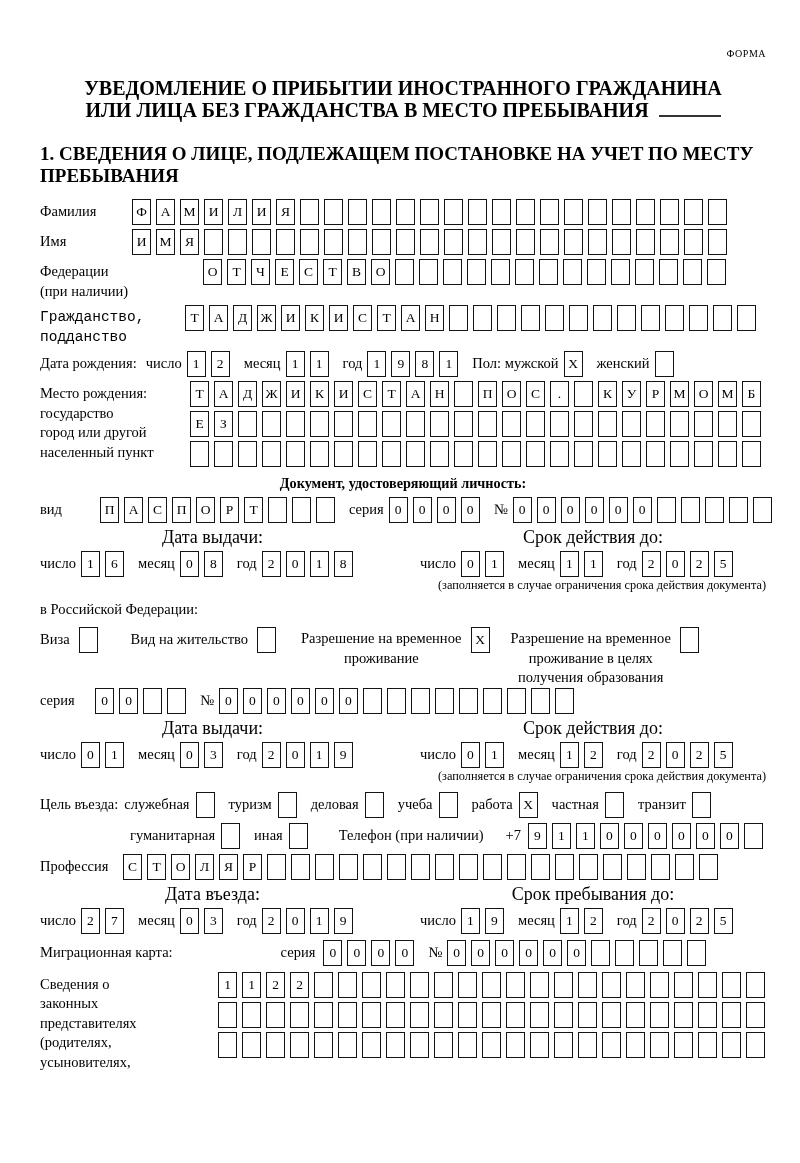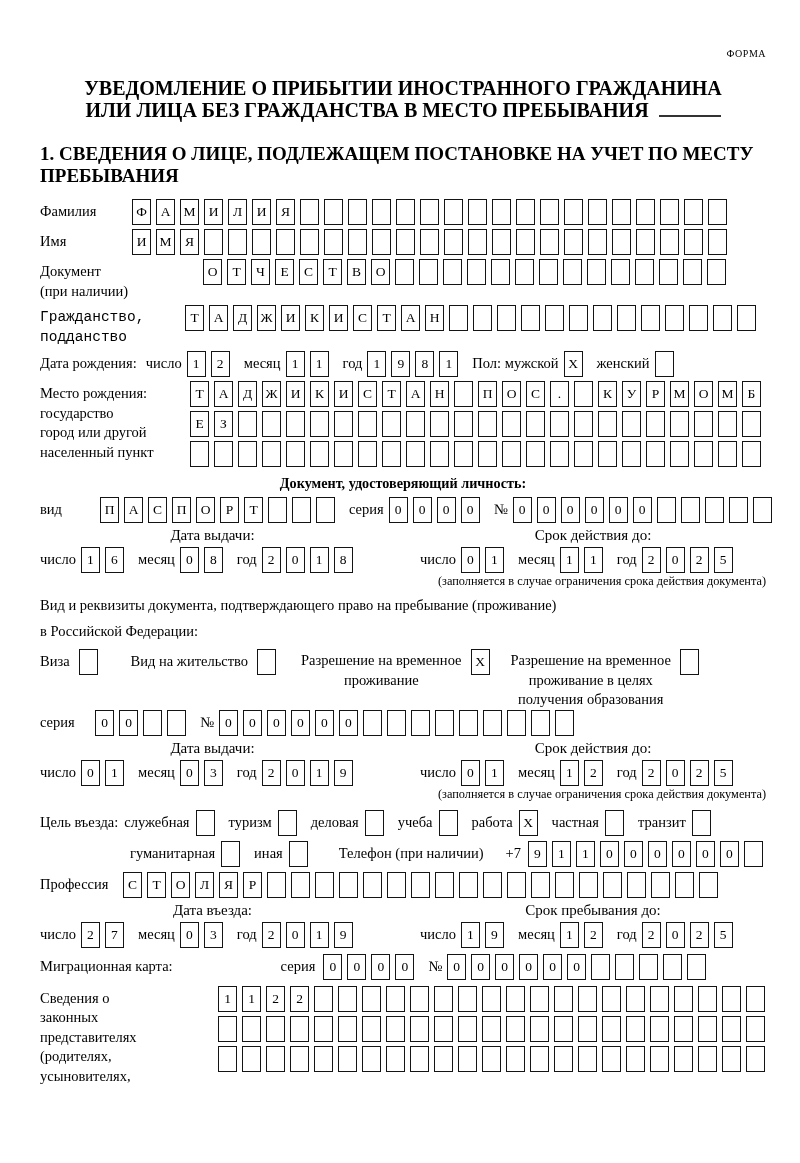--- a/index.html
+++ b/index.html
@@ -22,21 +22,21 @@
   .cells{display:inline-flex;white-space:nowrap;flex:none;}
   .cell{box-sizing:border-box;display:inline-block;width:19px;height:26px;border:1.5px solid #141414;
         margin-right:5px;text-align:center;font-size:13.5px;line-height:23px;background:#fff;}
   .cstack > .cells{display:flex;margin-bottom:4px;}
   .dlabel{margin:0 5px 0 9px;padding-top:4px;flex:none;}
   .center-bold{text-align:center;font-weight:bold;font-size:14.2px;margin:2px 0 5px;}
   
   .dpair{display:flex;margin-bottom:1px;font-size:14.5px;}
   .dp-left{width:380px;flex:none;}
   .dp-right{flex:1;}
-  .dp-head{text-align:center;font-size:15px;margin-bottom:3px;}
+  .dp-head{text-align:center;font-size:18px;margin-bottom:3px;}
   .dp-left .dp-head{width:345px;}
   .dp-row{display:flex;align-items:flex-start;}
   .dp-row .dlabel0{margin:0 5px 0 0;padding-top:4px;}
   .note-right{text-align:right;font-size:12.3px;margin:1px 0 8px;}
   .text-line{font-size:14.5px;margin-bottom:9px;}
   
   .opt-row{display:flex;align-items:flex-start;margin:2px 0 0;font-size:14.5px;}
   .opt{display:flex;align-items:flex-start;}
   .opt .olabel{padding-top:4px;}
   .opt .ostack{text-align:center;line-height:19.5px;padding-top:2px;}
@@ -124,21 +124,21 @@
         <span class="cell"></span>
         <span class="cell"></span>
         <span class="cell"></span>
         <span class="cell"></span>
         <span class="cell"></span>
       </span>
   </div>
 
   <div class="frow">
     <div class="lblstack w163">
-      <div>Документ</div>
+      <div>Федерации</div>
       <div>(при наличии)</div>
     </div>
     <span class="cells">
         <span class="cell">О</span>
         <span class="cell">Т</span>
         <span class="cell">Ч</span>
         <span class="cell">Е</span>
         <span class="cell">С</span>
         <span class="cell">Т</span>
         <span class="cell">В</span>
@@ -391,21 +391,20 @@
             <span class="cell">2</span>
             <span class="cell">0</span>
             <span class="cell">2</span>
             <span class="cell">5</span>
           </span>
       </div>
     </div>
   </div>
   <div class="note-right">(заполняется в случае ограничения срока действия документа)</div>
 
-  <div class="text-line">Вид и реквизиты документа, подтверждающего право на пребывание (проживание)</div>
   <div class="text-line">в Российской Федерации:</div>
 
   <div class="opt-row">
     <div class="opt">
       <span class="olabel">Виза</span>
       <span class="cells">
           <span class="cell"></span>
         </span>
     </div>
     <div class="opt gap28">

